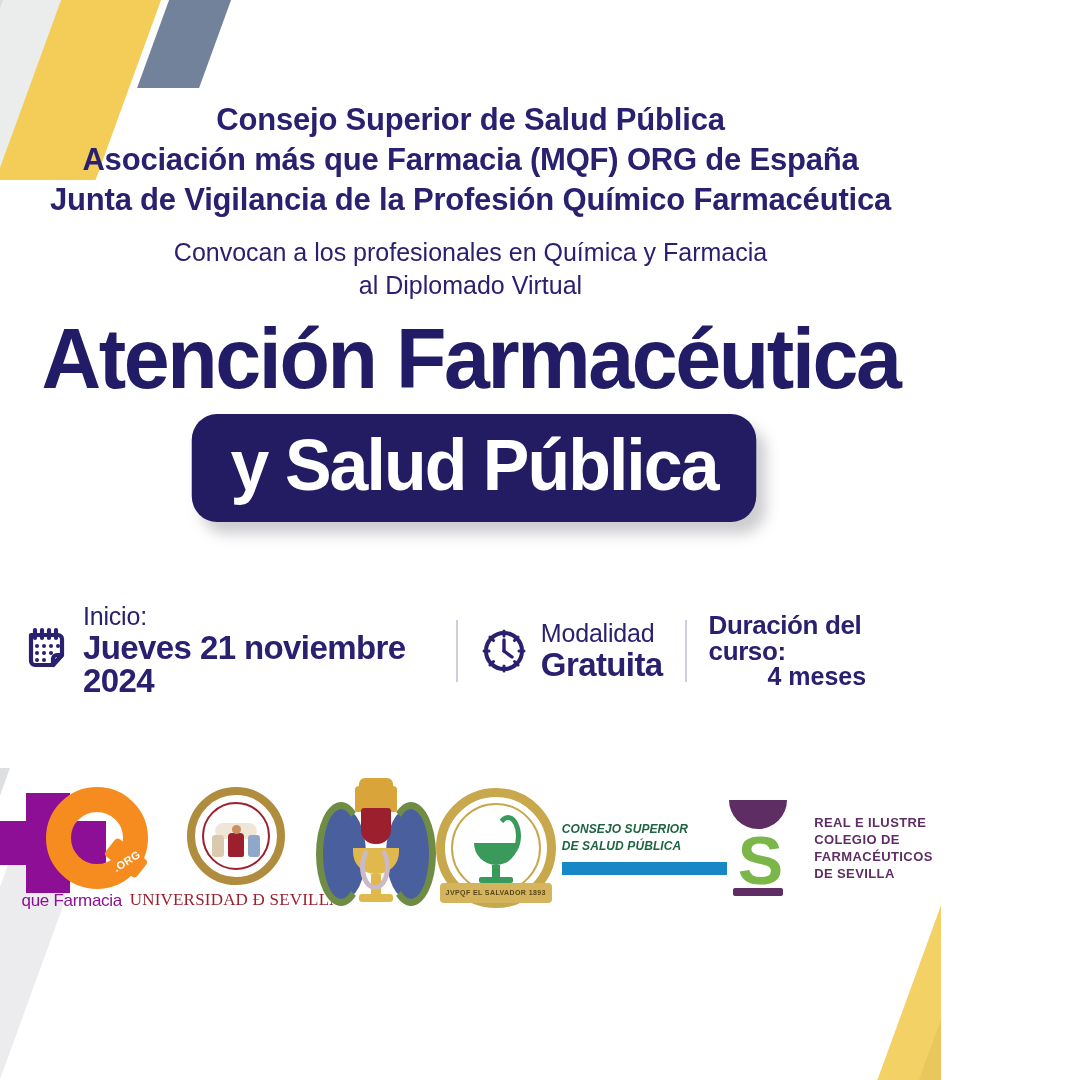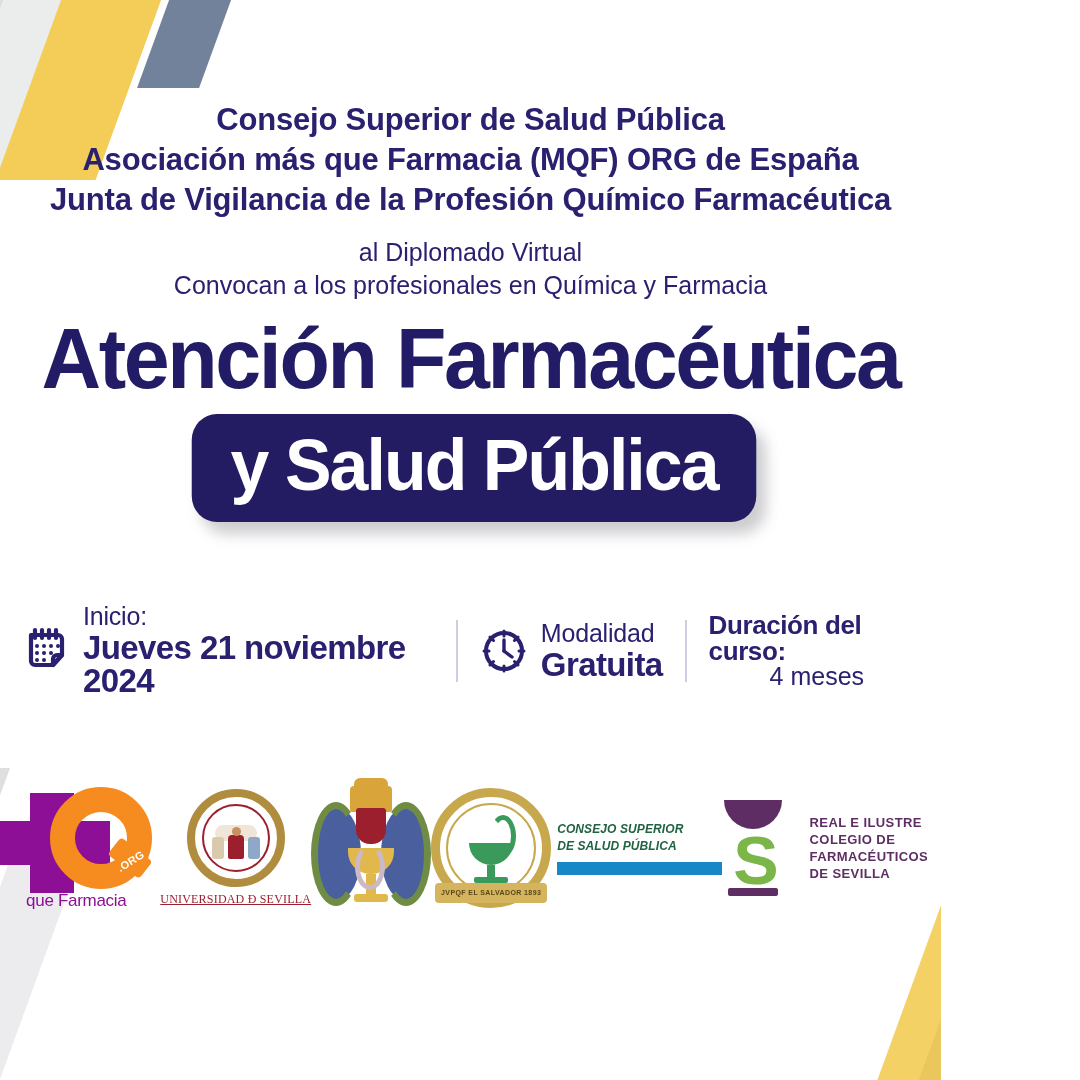--- a/index.html
+++ b/index.html
@@ -74,21 +74,21 @@
     display:flex;align-items:center;justify-content:center;
     gap:0px;color:#2a2070;
   }
   .info-item{display:flex;align-items:center;gap:13px;padding:0 22px;}
   .info-ico{flex:0 0 auto;display:block;}
   .info-text{display:flex;flex-direction:column;line-height:1;}
   .info-sm{font-size:25px;font-weight:400;letter-spacing:-.2px;margin-bottom:2px;}
   .info-lg{font-size:33px;font-weight:700;letter-spacing:-.6px;}
   .info-dur{display:flex;flex-direction:column;align-items:center;line-height:1;}
   .info-dur .t1{font-size:26px;font-weight:700;letter-spacing:-.4px;margin-bottom:0;}
-  .info-dur .t2{font-size:25px;font-weight:400;margin-left:6px;}
+  .info-dur .t2{font-size:25px;font-weight:700;margin-left:6px;}
   .vsep{width:2px;height:62px;background:#cfcde4;flex:0 0 auto;}
 
   
   .logos{
     position:absolute;left:0;right:0;top:778px;height:140px;
     display:flex;align-items:center;justify-content:center;gap:0px;
   }
   .logo{display:flex;align-items:center;justify-content:center;position:relative;}
 
   
@@ -116,21 +116,21 @@
   }
   .l2 .fig{
     position:absolute;left:50%;top:50%;transform:translate(-50%,-48%);
     width:50px;height:52px;
   }
   .l2 .fig .cloud{position:absolute;left:4px;top:12px;width:42px;height:16px;background:#efe6d8;border-radius:10px;}
   .l2 .fig .body{position:absolute;left:17px;top:22px;width:16px;height:24px;background:#9c1f2e;border-radius:4px 4px 2px 2px;}
   .l2 .fig .head{position:absolute;left:21px;top:14px;width:9px;height:9px;border-radius:50%;background:#c98f5d;}
   .l2 .fig .lfig{position:absolute;left:1px;top:24px;width:12px;height:22px;background:#d9c9ad;border-radius:3px;}
   .l2 .fig .rfig{position:absolute;right:1px;top:24px;width:12px;height:22px;background:#8fa8c9;border-radius:3px;}
-  .l2 .cap{font-size:12px;color:#9c1f2e;margin-top:5px;font-family:"Liberation Serif","DejaVu Serif",serif;letter-spacing:.2px;white-space:nowrap;text-decoration:underline;}
+  .l2 .cap{font-size:17px;color:#9c1f2e;margin-top:5px;font-family:"Liberation Serif","DejaVu Serif",serif;letter-spacing:.2px;white-space:nowrap;}
 
   
   .l3{width:150px;height:136px;}
   .l3 .arms{position:relative;width:120px;height:124px;}
   .l3 .wreathL,.l3 .wreathR{
     position:absolute;top:22px;width:46px;height:92px;border-radius:50%;
     background:#4a5f9e;
   }
   .l3 .wreathL{left:4px;} .l3 .wreathR{right:4px;}
   .l3 .laurelL,.l3 .laurelR{
@@ -198,22 +198,22 @@
     <div class="stripe br-s2"></div>
   </div>
 
   <div class="org-block">
     <div class="org-line">Consejo Superior de Salud Pública</div>
     <div class="org-line">Asociación más que Farmacia (MQF) ORG de España</div>
     <div class="org-line">Junta de Vigilancia de la Profesión Químico Farmacéutica</div>
   </div>
 
   <div class="convoca">
+    <div>Convocan a los profesionales en Química y Farmacia</div>
     <div>al Diplomado Virtual</div>
-    <div>Convocan a los profesionales en Química y Farmacia</div>
   </div>
 
   <div class="title-wrap">
     <div class="title-main">Atención Farmacéutica</div>
     <div class="title-badge-row">
       <span class="title-badge">y Salud Pública</span>
     </div>
   </div>
 
   <div class="infobar">

